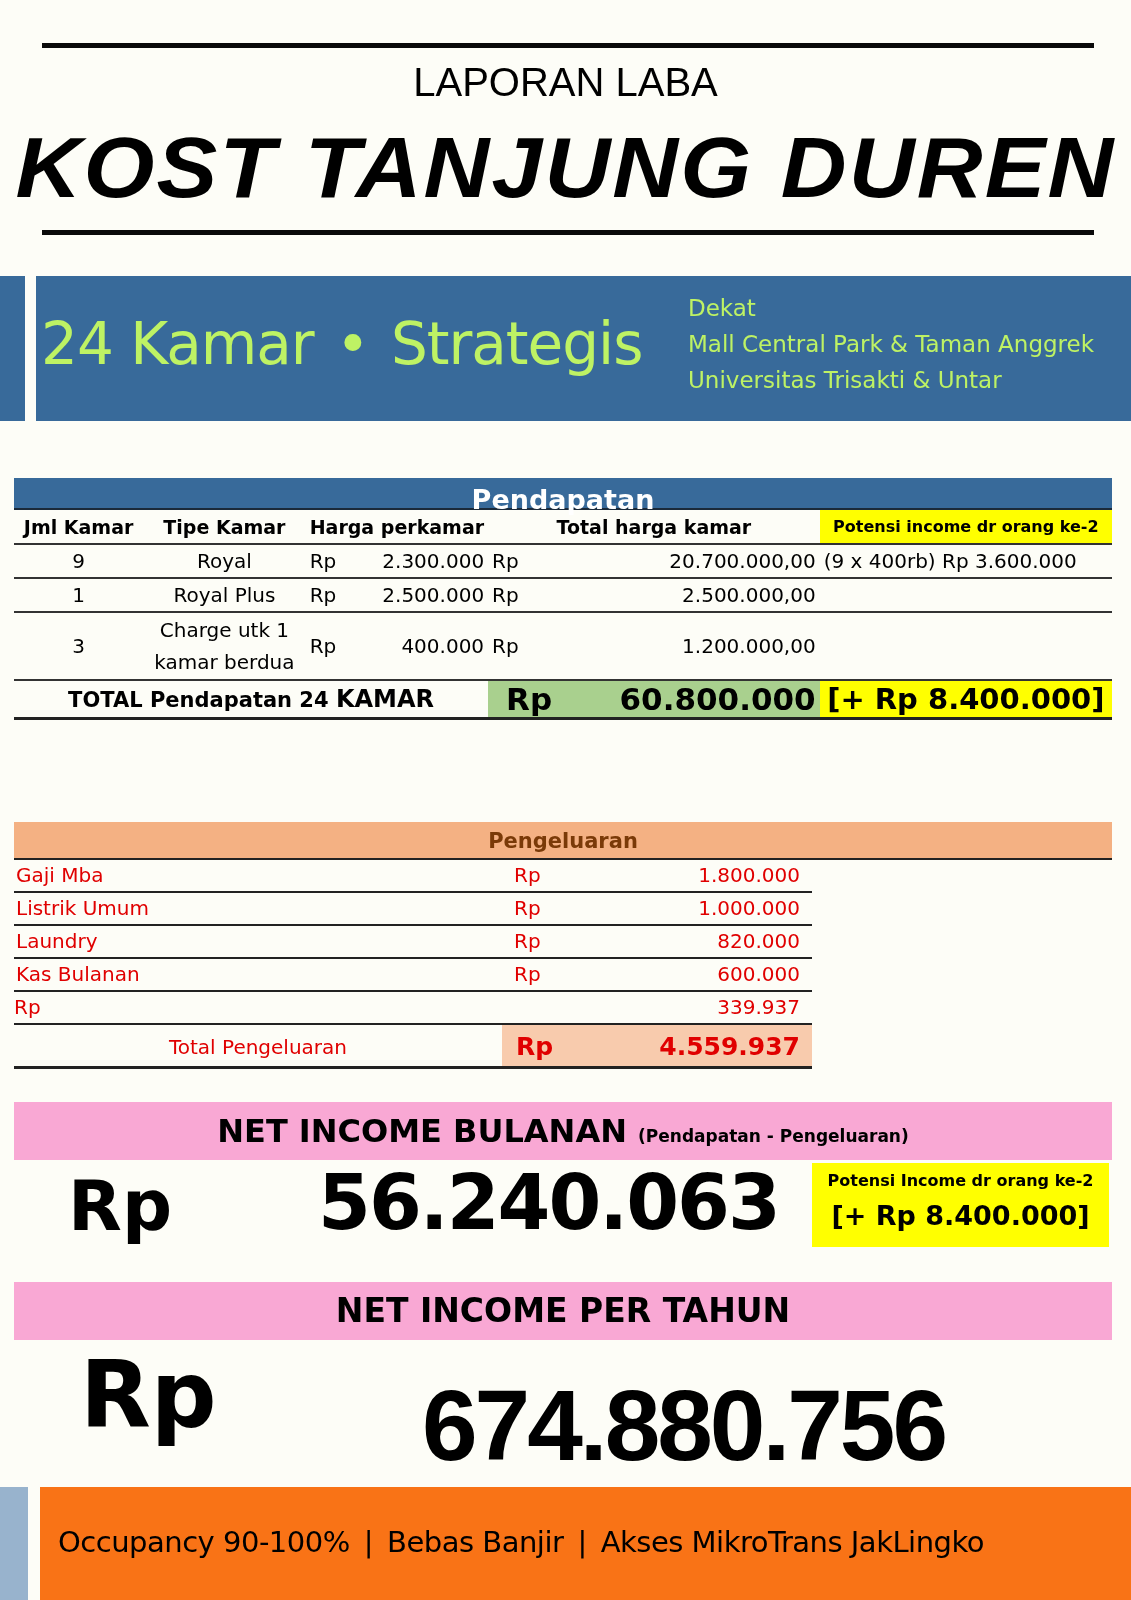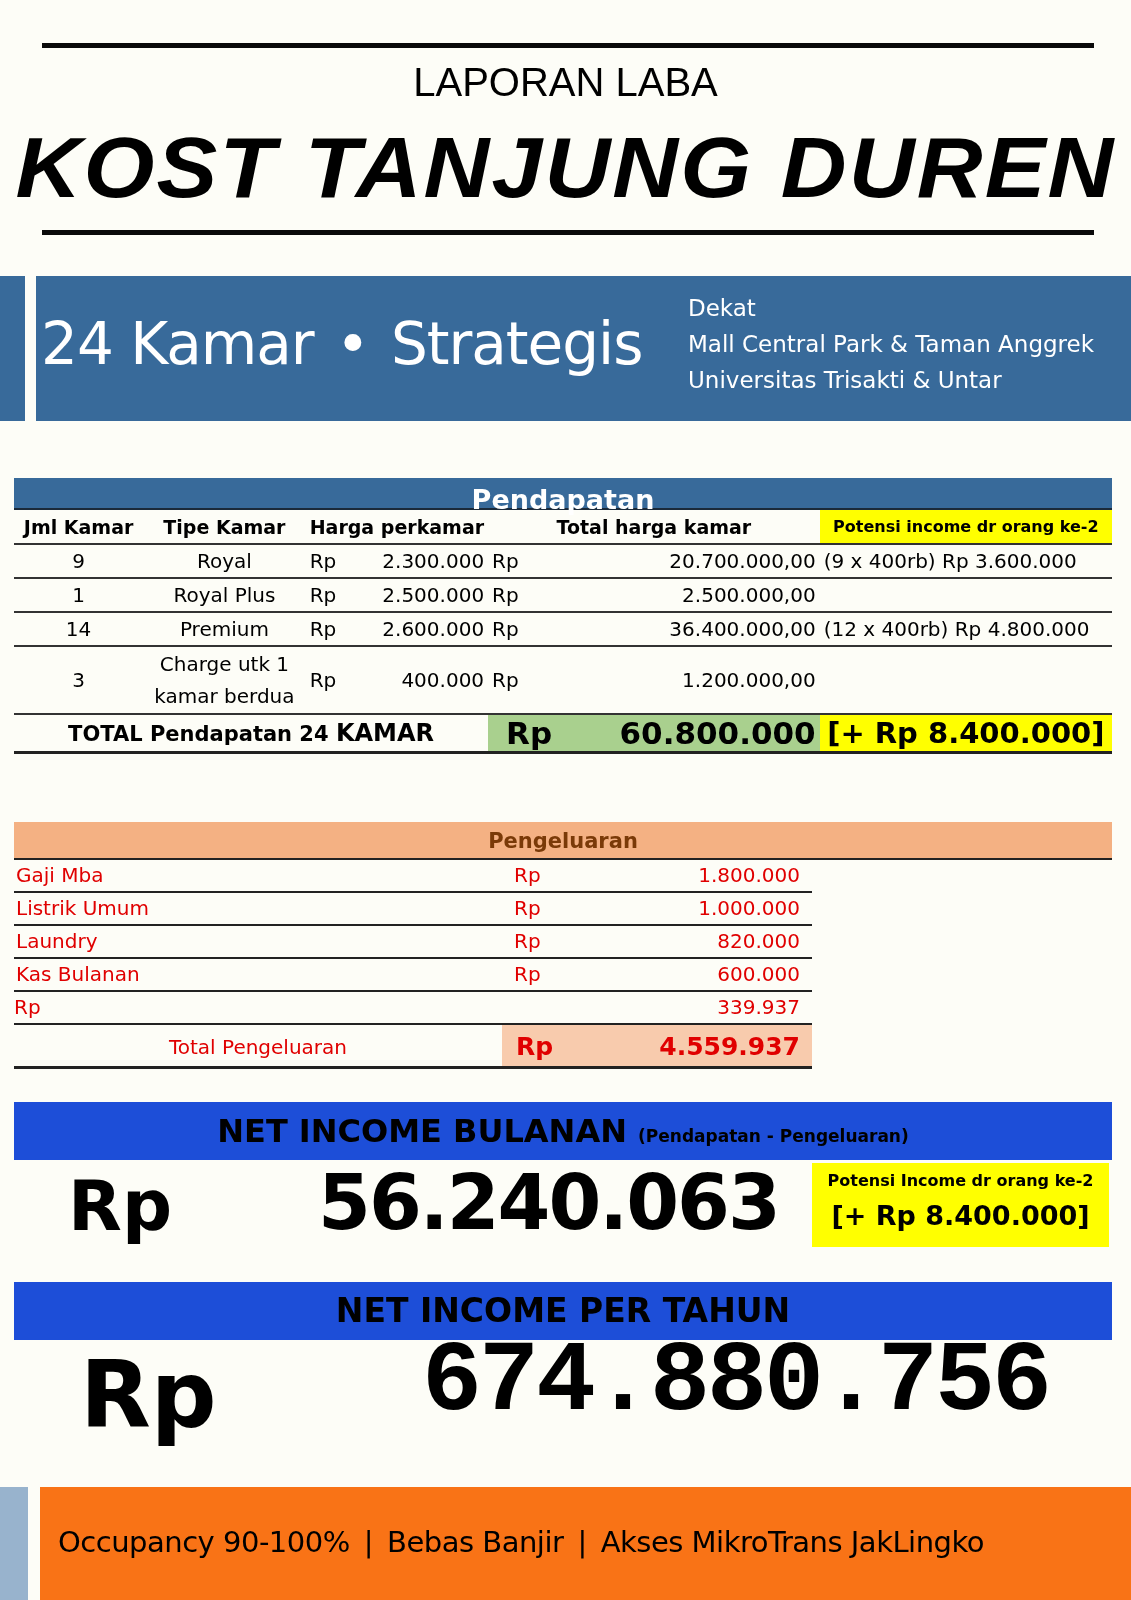--- a/index.html
+++ b/index.html
@@ -7,21 +7,21 @@
     body { position: relative; font-family: "Liberation Sans", sans-serif; color: #000; }
 
     .rule { position: absolute; left: 42px; width: 1052px; height: 5px; background: #0a0a0a; }
     .subtitle { position: absolute; top: 60px; left: 0; width: 1131px; text-align: center;
       font-family: "Liberation Sans", sans-serif; font-size: 40px; letter-spacing: 0px; }
     .main-title { position: absolute; top: 118px; left: 0; width: 1131px; text-align: center;
       font-family: "Liberation Sans", sans-serif; font-weight: 900; font-style: italic;
       font-size: 86px; letter-spacing: 2px; transform: scaleX(1.06); }
 
     .banner-stub { position: absolute; left: 0; top: 276px; width: 25px; height: 145px; background: #386a9a; }
-    .banner { position: absolute; left: 36px; top: 276px; width: 1095px; height: 145px; background: #386a9a; color: #ffffff; }
+    .banner { position: absolute; left: 36px; top: 276px; width: 1095px; height: 145px; background: #386a9a; color: #bef264; }
     .banner-big { position: absolute; left: 5px; top: 34px; font-family: "DejaVu Sans", sans-serif;
       font-size: 58px; white-space: nowrap; letter-spacing: -1px; }
     .banner-big .dot { margin: 0 22px; }
     .banner-lines { position: absolute; left: 652px; top: 14px; font-family: "DejaVu Sans", sans-serif;
       font-size: 23px; line-height: 36px; white-space: nowrap; }
 
     
     .pend { position: absolute; left: 14px; top: 478px; width: 1098px; }
     .pend-head { height: 32px; background: #386a9a; color: #fff; text-align: center;
       font-family: "DejaVu Sans", sans-serif; font-weight: bold; font-size: 27px; line-height: 44px;
@@ -51,32 +51,32 @@
     .peng-row .lbl { width: 500px; padding-left: 2px; }
     .peng-row .rp { width: 70px; padding-left: 0; }
     .peng-row .val { flex: 1; text-align: right; padding-right: 12px; }
     .peng-total { display: flex; height: 44px; line-height: 44px; border-bottom: 3px solid #222; color: #e00000; }
     .peng-total .lbl { width: 488px; text-align: center; font-size: 20px; }
     .peng-total .box { flex: 1; display: flex; background: #f8cbad; font-weight: bold; font-size: 25px; }
     .peng-total .box .rp { width: 80px; padding-left: 14px; }
     .peng-total .box .val { flex: 1; text-align: right; padding-right: 12px; }
 
     
-    .band { position: absolute; left: 14px; width: 1098px; background: #1d4ed8; font-family: "DejaVu Sans", sans-serif; font-weight: bold; text-align: center; }
+    .band { position: absolute; left: 14px; width: 1098px; background: #f9a8d4; font-family: "DejaVu Sans", sans-serif; font-weight: bold; text-align: center; }
     .band-monthly { top: 1102px; height: 58px; line-height: 58px; font-size: 32px; }
     .band-monthly .small { font-size: 17px; }
     .monthly-rp { position: absolute; left: 68px; top: 1165px; font-family: "DejaVu Sans", sans-serif; font-weight: bold; font-size: 70px; }
     .monthly-val { position: absolute; left: 318px; top: 1158px; font-family: "DejaVu Sans", sans-serif; font-weight: bold; font-size: 76px; letter-spacing: -2px; }
     .monthly-pot { position: absolute; left: 812px; top: 1163px; width: 297px; height: 84px; background: #ffff00; font-family: "DejaVu Sans", sans-serif; text-align: center; }
     .monthly-pot .l1 { font-size: 16px; font-weight: bold; margin-top: 8px; }
     .monthly-pot .l2 { font-size: 27px; font-weight: bold; margin-top: 10px; }
 
     .band-yearly { top: 1282px; height: 58px; line-height: 58px; font-size: 33px; }
     .yearly-rp { position: absolute; left: 80px; top: 1342px; font-family: "DejaVu Sans", sans-serif; font-weight: bold; font-size: 92px; }
-    .yearly-val { position: absolute; left: 422px; top: 1326px; font-family: Liberation Mono, monospace; font-weight: bold; font-size: 100px; letter-spacing: -3px; }
+    .yearly-val { position: absolute; left: 422px; top: 1368px; font-family: Liberation Sans, sans-serif; font-weight: bold; font-size: 100px; letter-spacing: -3px; }
 
     .foot-stub { position: absolute; left: 0; top: 1487px; width: 28px; height: 113px; background: #98b3cd; }
     .footer { position: absolute; left: 40px; top: 1487px; width: 1091px; height: 113px; background: #f97316; }
     .footer-text { position: absolute; left: 18px; top: 38px; font-family: "DejaVu Sans", sans-serif; font-size: 29px; white-space: nowrap; letter-spacing: -0.5px; }
     .footer-text .sep { margin: 0 14px; }
   </style>
 </head>
 <body>
 
 <div class="rule" style="top:43px;"></div>
@@ -127,29 +127,20 @@
     </tr>
     <tr>
       <td class="c-center">1</td>
       <td class="c-center">Royal Plus</td>
       <td>Rp</td>
       <td class="c-right">2.500.000</td>
       <td>Rp</td>
       <td class="c-right">2.500.000,00</td>
       <td></td>
     </tr>
-    <tr>
-      <td class="c-center">14</td>
-      <td class="c-center">Premium</td>
-      <td>Rp</td>
-      <td class="c-right">2.600.000</td>
-      <td>Rp</td>
-      <td class="c-right">36.400.000,00</td>
-      <td>(12 x 400rb) Rp 4.800.000</td>
-    </tr>
     <tr style="height:68px;">
       <td class="c-center">3</td>
       <td class="c-center multi">
         <div>Charge utk 1</div>
         <div>kamar berdua</div>
       </td>
       <td>Rp</td>
       <td class="c-right">400.000</td>
       <td>Rp</td>
       <td class="c-right">1.200.000,00</td>

